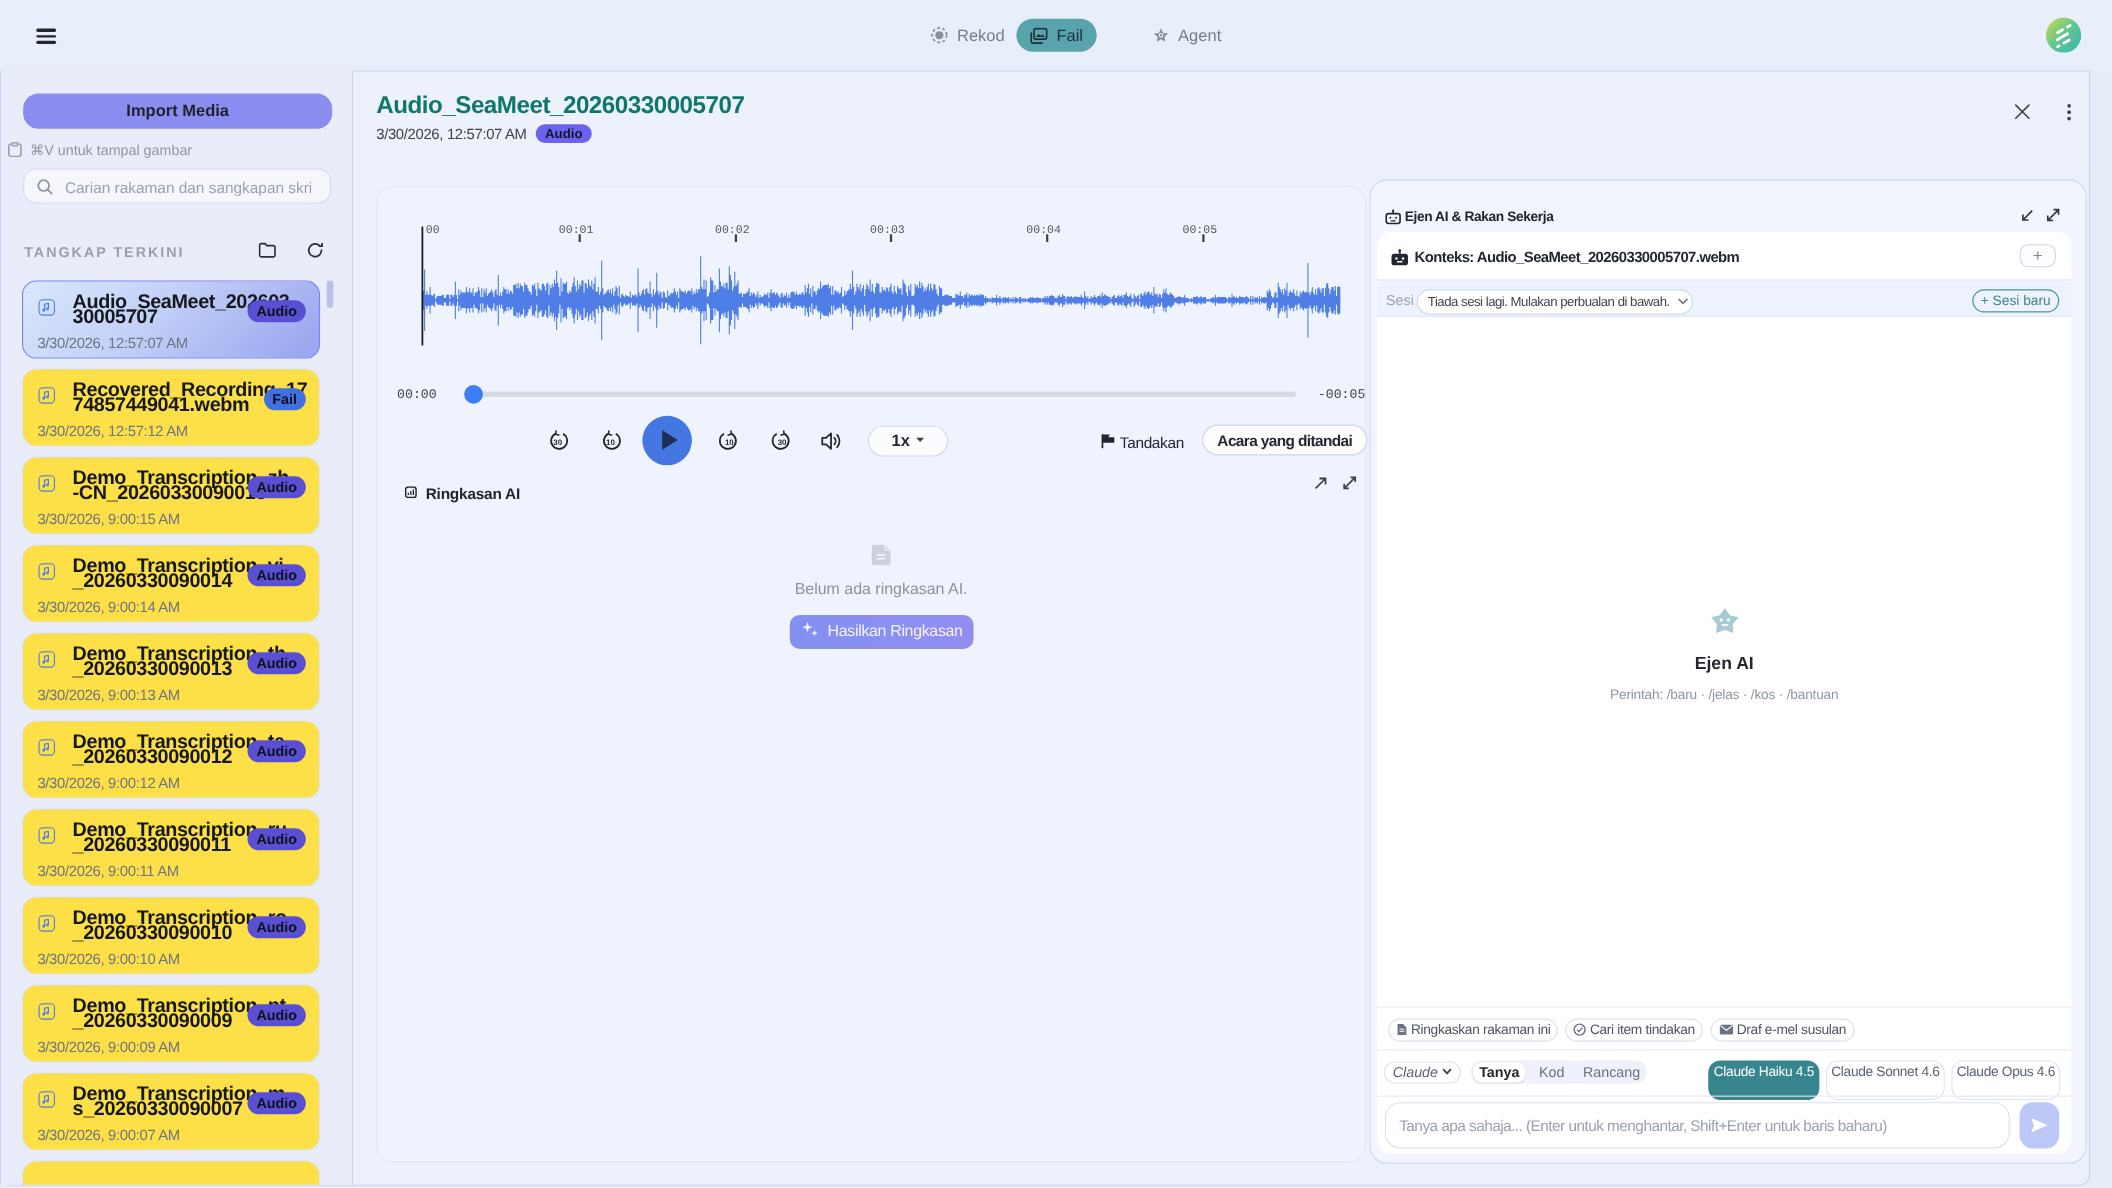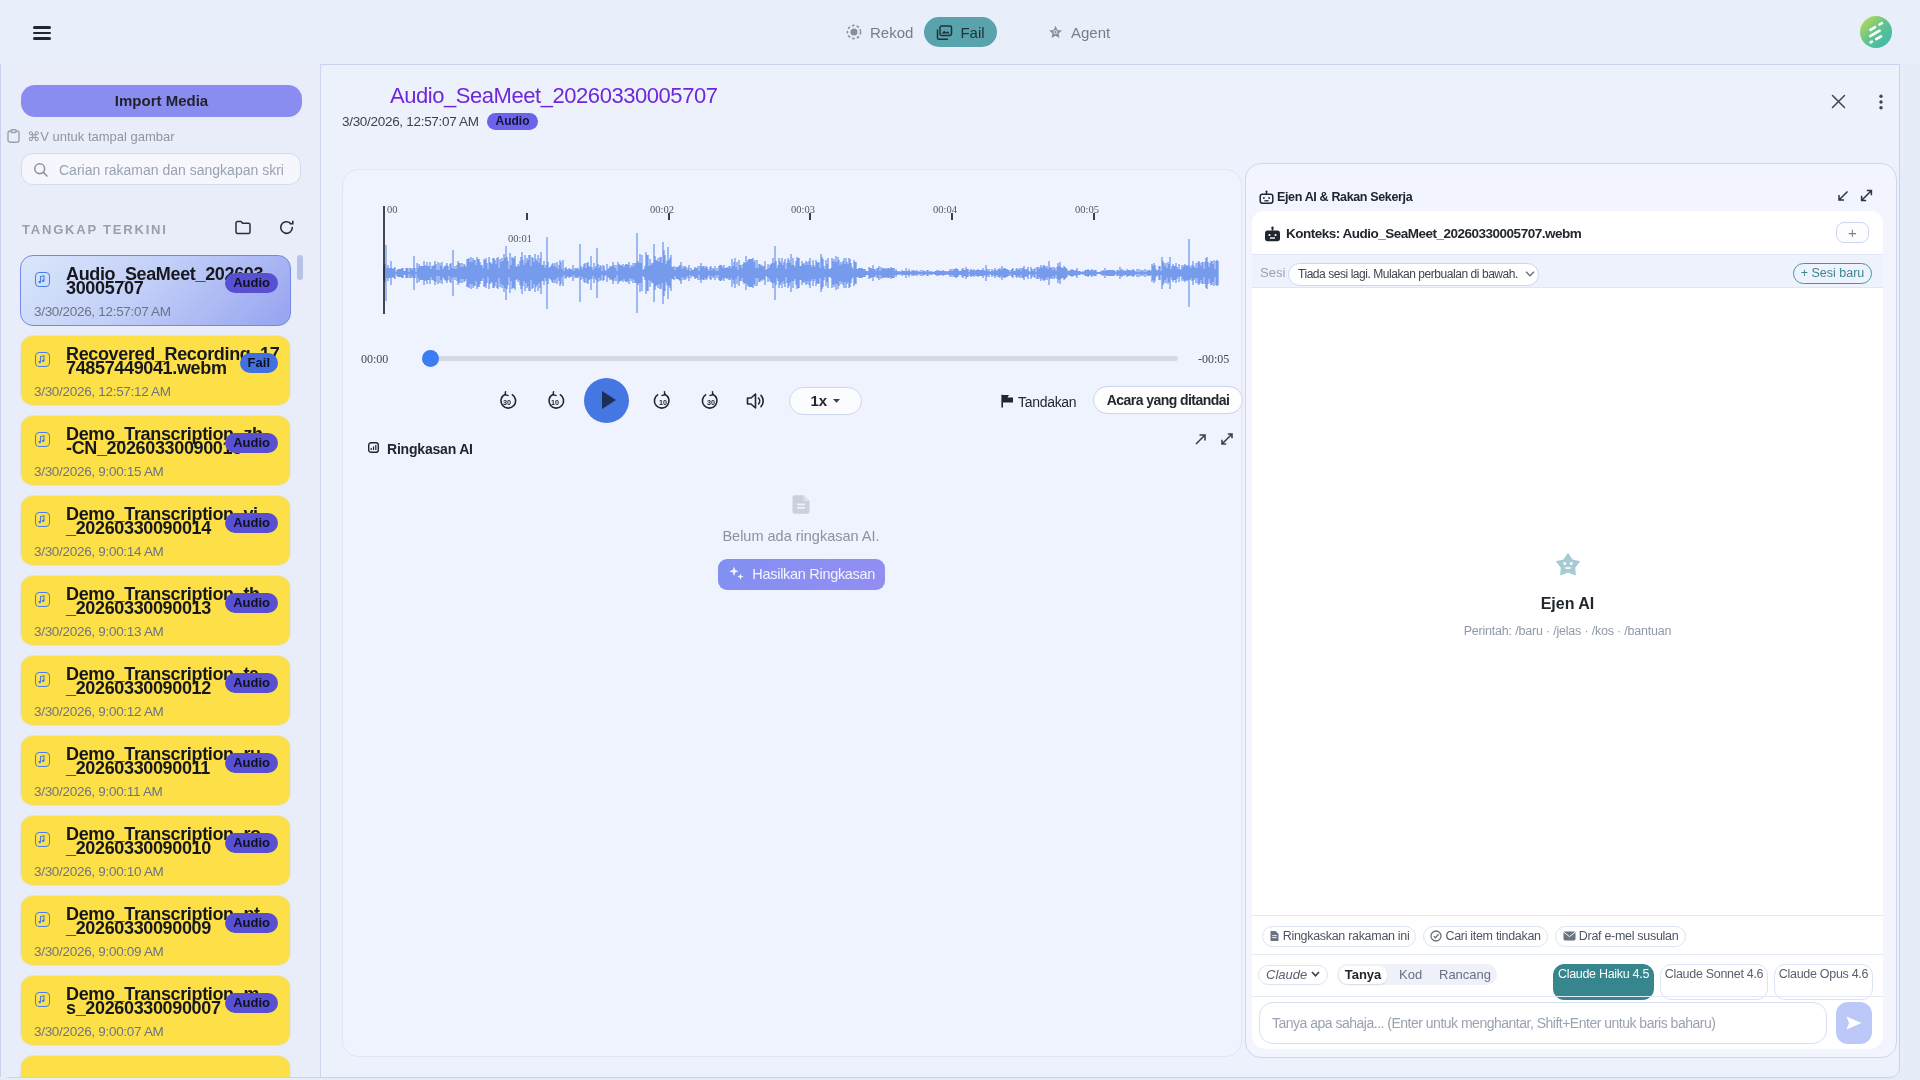--- a/index.html
+++ b/index.html
@@ -1,18 +1,18 @@
 <!DOCTYPE html>
 <html><head>
 <meta charset="utf-8">
 <style>
 * { margin:0; padding:0; box-sizing:border-box; }
 html,body { width:1920px; height:1080px; overflow:hidden; }
 body { font-family:"Liberation Sans", sans-serif; background:#e7ecf9; position:relative; }
-.mono { font-family:Liberation Serif, serif; }
+.mono { font-family:Liberation Mono, monospace; }
 svg { vertical-align:middle; }
 
 
 #header { position:absolute; left:0; top:0; width:1920px; height:64px; background:#e9eefb; }
 #burger div { position:absolute; left:33px; width:18px; height:2.6px; background:#23262c; border-radius:2px; }
 .tab { position:absolute; top:0; height:64px; display:flex; align-items:center; gap:8px; color:#787d88; font-size:15px; }
 #failpill { position:absolute; left:924px; top:17px; width:73px; height:30px; background:#58a3ac; border-radius:16px; display:flex; align-items:center; justify-content:center; gap:7px; color:#20333c; font-size:15px; font-weight:500;}
 
 
 #app { position:absolute; left:0; top:64px; width:1900px; height:1014px; background:#edf1fc; border:1px solid #c9d3ee; border-radius:0 0 10px 10px; }
@@ -27,21 +27,21 @@
 .card { position:absolute; left:19px; width:271px; height:71px; border-radius:13px; background:#fde047; border:1px solid #dde3f3; }
 .card.sel { background:linear-gradient(135deg,#dae7fb 0%,#c2cff7 45%,#96a3f0 100%); border:1.5px solid #7487ea; }
 .card .micon { position:absolute; left:14px; top:16px; width:15px; height:15px; border:1.7px solid #4a7de5; border-radius:4px; }
 .card .title { position:absolute; left:45px; top:11px; width:185px; font-size:18px; letter-spacing:-0.35px; line-height:14.2px; font-weight:bold; color:#16181e; }
 .card .date { position:absolute; left:13px; top:48px; font-size:13.5px; letter-spacing:-0.3px; color:#6e7484; }
 .badge { position:absolute; right:12px; top:17px; height:20px; border-radius:10px; background:#584fd3; color:#0e1120; font-size:13px; font-weight:bold; line-height:20px; padding:0 8px; }
 .badge.fail { background:#4170e0; }
 #scrollthumb { position:absolute; left:296px; top:191px; width:6px; height:25px; border-radius:3px; background:#b7c2e6; }
 
 
-#mtitle { position:absolute; left:342px; top:83px; font-size:22px; font-weight:normal; color:#6d28d9; letter-spacing:-0.45px;margin-left:48px; }
+#mtitle { position:absolute; left:342px; top:83px; font-size:22px; font-weight:bold; color:#0f766e; letter-spacing:-0.45px; }
 #mdate { position:absolute; left:342px; top:114px; font-size:13.5px; letter-spacing:-0.3px; color:#3d424d; }
 #mbadge { position:absolute; left:487px; top:113px; width:51px; height:17px; background:#6b63ee; border-radius:9px; color:#13162a; font-size:12px; font-weight:bold; text-align:center; line-height:17px; }
 
 
 #wavecard { position:absolute; left:342px; top:169px; width:900px; height:888px; background:#eff3fd; border:1px solid #dfe6f6; border-radius:16px; }
 .rlabel { position:absolute; top:34px; font-size:10.5px; color:#53575e; }
 .rtick { position:absolute; top:43px; width:1.5px; height:7px; background:#3c3f46; }
 #slider-track { position:absolute; left:81px; top:186px; width:754px; height:5px; border-radius:3px; background:#d6d9e1; }
 #slider-thumb { position:absolute; left:79px; top:180px; width:17px; height:17px; border-radius:50%; background:#3b7df2; }
 .timelab { position:absolute; top:182px; font-size:12px; color:#43474f; }
@@ -293,21 +293,21 @@
     <circle cx="3" cy="8" r="1.7" fill="#41454f"></circle>
     <circle cx="3" cy="13.8" r="1.7" fill="#41454f"></circle>
   </svg>
 
 <div id="wavecard">
   <svg class="icon" style="left:0;top:-9px" width="900" height="200" viewBox="0 0 900 200">
       <path d="M41 105V119M42 103V121M43 84V140M44 107V117M45 104V120M46 107V117M47 107V117M48 100V124M49 107V117M50 108V116M51 107V117M52 106V118M53 111V113M54 109V115M55 108V116M56 108V116M57 108V116M58 108V116M59 107V117M60 107V117M61 110V114M62 110V114M63 107V117M64 107V117M65 107V117M66 111V113M67 107V117M68 107V117M69 109V115M70 107V117M71 95V129M72 107V117M73 111V113M74 102V122M75 107V117M76 103V121M77 105V119M78 105V119M79 105V119M80 105V119M81 100V124M82 104V120M83 105V119M84 101V123M85 105V119M86 105V119M87 101V123M88 108V116M89 105V119M90 105V119M91 104V120M92 100V124M93 103V121M94 109V115M95 101V123M96 109V115M97 102V122M98 105V119M99 101V123M100 108V116M101 106V118M102 105V119M103 104V120M104 102V122M105 105V119M106 109V115M107 103V121M108 102V122M109 107V117M110 89V135M111 108V116M112 105V119M113 108V116M114 104V120M115 100V124M116 102V122M117 102V122M118 106V118M119 102V122M120 106V118M121 103V121M122 104V120M123 106V118M124 98V126M125 98V126M126 97V127M127 101V123M128 96V128M129 101V123M130 97V127M131 99V125M132 99V125M133 104V120M134 96V128M135 98V126M136 98V126M137 101V123M138 104V120M139 104V120M140 107V117M141 98V126M142 99V125M143 97V127M144 102V122M145 108V116M146 96V128M147 101V123M148 102V122M149 103V121M150 97V127M151 97V127M152 99V125M153 103V121M154 97V127M155 96V128M156 107V117M157 98V126M158 101V123M159 97V127M160 100V124M161 93V131M162 97V127M163 85V139M164 96V128M165 100V124M166 108V116M167 92V132M168 104V120M169 96V128M170 97V127M171 97V127M172 95V129M173 105V119M174 106V118M175 103V121M176 105V119M177 100V124M178 96V128M179 91V133M180 99V125M181 104V120M182 94V130M183 102V122M184 97V127M185 99V125M186 94V130M187 94V130M188 105V119M189 96V128M190 97V127M191 101V123M192 93V131M193 98V126M194 100V124M195 94V130M196 102V122M197 97V127M198 91V133M199 104V120M200 104V120M201 100V124M202 107V117M203 104V120M204 76V148M205 101V123M206 107V117M207 106V118M208 105V119M209 103V121M210 102V122M211 105V119M212 102V122M213 106V118M214 101V123M215 108V116M216 104V120M217 99V125M218 101V123M219 108V116M220 99V125M221 110V114M222 107V117M223 106V118M224 108V116M225 109V115M226 107V117M227 108V116M228 108V116M229 109V115M230 104V120M231 110V114M232 107V117M233 108V116M234 107V117M235 107V117M236 109V115M237 83V141M238 105V119M239 108V116M240 106V118M241 103V121M242 102V122M243 107V117M244 102V122M245 101V123M246 105V119M247 106V118M248 95V129M249 106V118M250 109V115M251 102V122M252 107V117M253 105V119M254 87V137M255 103V121M256 107V117M257 104V120M258 105V119M259 110V114M260 104V120M261 105V119M262 109V115M263 110V114M264 103V121M265 108V116M266 107V117M267 105V119M268 106V118M269 105V119M270 101V123M271 104V120M272 107V117M273 104V120M274 110V114M275 101V123M276 103V121M277 104V120M278 104V120M279 105V119M280 103V121M281 106V118M282 104V120M283 103V121M284 103V121M285 104V120M286 101V123M287 107V117M288 104V120M289 106V118M290 102V122M291 105V119M292 102V122M293 102V122M294 72V152M295 100V124M296 102V122M297 93V131M298 102V122M299 94V130M300 109V115M301 108V116M302 105V119M303 91V133M304 94V130M305 94V130M306 105V119M307 98V126M308 104V120M309 102V122M310 102V122M311 83V141M312 95V129M313 99V125M314 100V124M315 97V127M316 101V123M317 96V128M318 96V128M319 102V122M320 81V143M321 89V135M322 94V130M323 103V121M324 100V124M325 86V138M326 99V125M327 97V127M328 94V130M329 106V118M330 106V118M331 105V119M332 109V115M333 106V118M334 106V118M335 106V118M336 105V119M337 104V120M338 101V123M339 108V116M340 105V119M341 107V117M342 105V119M343 106V118M344 109V115M345 107V117M346 104V120M347 110V114M348 107V117M349 109V115M350 109V115M351 108V116M352 106V118M353 107V117M354 107V117M355 105V119M356 110V114M357 105V119M358 102V122M359 106V118M360 105V119M361 105V119M362 107V117M363 105V119M364 106V118M365 108V116M366 110V114M367 106V118M368 105V119M369 109V115M370 107V117M371 108V116M372 105V119M373 110V114M374 107V117M375 110V114M376 105V119M377 104V120M378 104V120M379 105V119M380 107V117M381 104V120M382 107V117M383 107V117M384 106V118M385 107V117M386 105V119M387 105V119M388 107V117M389 98V126M390 105V119M391 101V123M392 97V127M393 106V118M394 101V123M395 109V115M396 99V125M397 104V120M398 104V120M399 107V117M400 103V121M401 101V123M402 102V122M403 95V129M404 101V123M405 99V125M406 98V126M407 98V126M408 98V126M409 98V126M410 97V127M411 101V123M412 99V125M413 107V117M414 99V125M415 107V117M416 103V121M417 103V121M418 105V119M419 104V120M420 106V118M421 105V119M422 100V124M423 109V115M424 108V116M425 103V121M426 107V117M427 104V120M428 103V121M429 102V122M430 97V127M431 102V122M432 85V139M433 100V124M434 107V117M435 104V120M436 97V127M437 100V124M438 102V122M439 97V127M440 104V120M441 101V123M442 98V126M443 108V116M444 102V122M445 97V127M446 99V125M447 102V122M448 93V131M449 104V120M450 97V127M451 104V120M452 106V118M453 100V124M454 96V128M455 97V127M456 97V127M457 105V119M458 105V119M459 100V124M460 103V121M461 102V122M462 104V120M463 100V124M464 101V123M465 104V120M466 100V124M467 97V127M468 104V120M469 106V118M470 99V125M471 104V120M472 106V118M473 99V125M474 101V123M475 102V122M476 101V123M477 107V117M478 93V131M479 96V128M480 98V126M481 105V119M482 108V116M483 99V125M484 103V121M485 97V127M486 108V116M487 108V116M488 107V117M489 97V127M490 100V124M491 98V126M492 101V123M493 95V129M494 101V123M495 96V128M496 99V125M497 104V120M498 101V123M499 103V121M500 100V124M501 97V127M502 103V121M503 97V127M504 101V123M505 103V121M506 97V127M507 98V126M508 102V122M509 106V118M510 108V116M511 99V125M512 101V123M513 101V123M514 108V116M515 108V116M516 107V117M517 107V117M518 107V117M519 107V117M520 108V116M521 108V116M522 108V116M523 110V114M524 110V114M525 110V114M526 106V118M527 107V117M528 107V117M529 108V116M530 104V120M531 108V116M532 108V116M533 110V114M534 107V117M535 107V117M536 105V119M537 110V114M538 106V118M539 108V116M540 107V117M541 107V117M542 108V116M543 107V117M544 108V116M545 107V117M546 107V117M547 108V116M548 106V118M549 107V117M550 107V117M551 107V117M552 110V114M553 108V116M554 110V114M555 110V114M556 111V113M557 110V114M558 111V113M559 109V115M560 110V114M561 110V114M562 110V114M563 107V117M564 110V114M565 110V114M566 108V116M567 110V114M568 111V113M569 109V115M570 110V114M571 109V115M572 110V114M573 110V114M574 109V115M575 111V113M576 110V114M577 111V113M578 109V115M579 111V113M580 109V115M581 110V114M582 110V114M583 111V113M584 109V115M585 109V115M586 111V113M587 110V114M588 111V113M589 110V114M590 111V113M591 111V113M592 110V114M593 110V114M594 109V115M595 110V114M596 109V115M597 110V114M598 110V114M599 110V114M600 109V115M601 110V114M602 110V114M603 110V114M604 111V113M605 110V114M606 110V114M607 108V116M608 110V114M609 108V116M610 110V114M611 108V116M612 108V116M613 107V117M614 108V116M615 108V116M616 110V114M617 110V114M618 110V114M619 108V116M620 107V117M621 109V115M622 109V115M623 106V118M624 108V116M625 108V116M626 111V113M627 109V115M628 108V116M629 109V115M630 109V115M631 108V116M632 110V114M633 109V115M634 109V115M635 108V116M636 109V115M637 109V115M638 109V115M639 109V115M640 107V117M641 109V115M642 110V114M643 104V120M644 108V116M645 110V114M646 108V116M647 111V113M648 110V114M649 108V116M650 110V114M651 109V115M652 107V117M653 109V115M654 110V114M655 108V116M656 108V116M657 107V117M658 109V115M659 105V119M660 108V116M661 107V117M662 107V117M663 108V116M664 108V116M665 109V115M666 109V115M667 111V113M668 109V115M669 108V116M670 107V117M671 110V114M672 110V114M673 108V116M674 107V117M675 109V115M676 108V116M677 107V117M678 110V114M679 107V117M680 107V117M681 105V119M682 108V116M683 109V115M684 108V116M685 106V118M686 110V114M687 111V113M688 106V118M689 108V116M690 110V114M691 108V116M692 107V117M693 111V113M694 106V118M695 106V118M696 108V116M697 106V118M698 104V120M699 107V117M700 105V119M701 104V120M702 105V119M703 107V117M704 105V119M705 108V116M706 100V124M707 106V118M708 107V117M709 106V118M710 109V115M711 106V118M712 107V117M713 110V114M714 106V118M715 102V122M716 105V119M717 101V123M718 106V118M719 107V117M720 107V117M721 105V119M722 106V118M723 107V117M724 108V116M725 110V114M726 110V114M727 109V115M728 109V115M729 108V116M730 109V115M731 109V115M732 110V114M733 109V115M734 107V117M735 110V114M736 110V114M737 110V114M738 111V113M739 111V113M740 110V114M741 111V113M742 109V115M743 109V115M744 109V115M745 108V116M746 109V115M747 110V114M748 109V115M749 108V116M750 110V114M751 109V115M752 109V115M753 109V115M754 111V113M755 111V113M756 111V113M757 111V113M758 110V114M759 110V114M760 109V115M761 110V114M762 107V117M763 110V114M764 109V115M765 109V115M766 109V115M767 109V115M768 109V115M769 109V115M770 109V115M771 109V115M772 110V114M773 111V113M774 109V115M775 109V115M776 110V114M777 106V118M778 109V115M779 108V116M780 110V114M781 109V115M782 110V114M783 110V114M784 108V116M785 109V115M786 109V115M787 109V115M788 110V114M789 109V115M790 108V116M791 109V115M792 110V114M793 111V113M794 108V116M795 111V113M796 108V116M797 111V113M798 109V115M799 110V114M800 109V115M801 111V113M802 108V116M803 111V113M804 109V115M805 110V114M806 109V115M807 109V115M808 110V114M809 103V121M810 105V119M811 102V122M812 104V120M813 108V116M814 110V114M815 109V115M816 105V119M817 105V119M818 110V114M819 96V128M820 100V124M821 102V122M822 105V119M823 102V122M824 107V117M825 101V123M826 103V121M827 96V128M828 108V116M829 105V119M830 103V121M831 105V119M832 105V119M833 102V122M834 106V118M835 108V116M836 103V121M837 108V116M838 109V115M839 104V120M840 106V118M841 104V120M842 103V121M843 105V119M844 104V120M845 105V119M846 78V146M847 105V119M848 107V117M849 104V120M850 100V124M851 105V119M852 107V117M853 102V122M854 107V117M855 101V123M856 100V124M857 102V122M858 105V119M859 101V123M860 101V123M861 108V116M862 101V123M863 97V127M864 96V128M865 101V123M866 106V118M867 102V122M868 100V124M869 100V124M870 103V121M871 99V125M872 108V116M873 100V124M874 99V125M875 100V124" stroke="#4f7ee7" stroke-width="1"></path>
       <path d="M41 45 V153" stroke="#17191d" stroke-width="1.6"></path>
     </svg>
   <div class="rlabel mono" style="left:44px;">00</div>
-  <div class="rlabel mono" style="left:165px;margin-top:29px;">00:01</div>
+  <div class="rlabel mono" style="left:165px;">00:01</div>
 <div class="rtick" style="left:183px;"></div>
 <div class="rlabel mono" style="left:307px;">00:02</div>
 <div class="rtick" style="left:325px;"></div>
 <div class="rlabel mono" style="left:448px;">00:03</div>
 <div class="rtick" style="left:466px;"></div>
 <div class="rlabel mono" style="left:590px;">00:04</div>
 <div class="rtick" style="left:608px;"></div>
 <div class="rlabel mono" style="left:732px;">00:05</div>
 <div class="rtick" style="left:750px;"></div>
   <div class="timelab mono" style="left:18px;">00:00</div>

